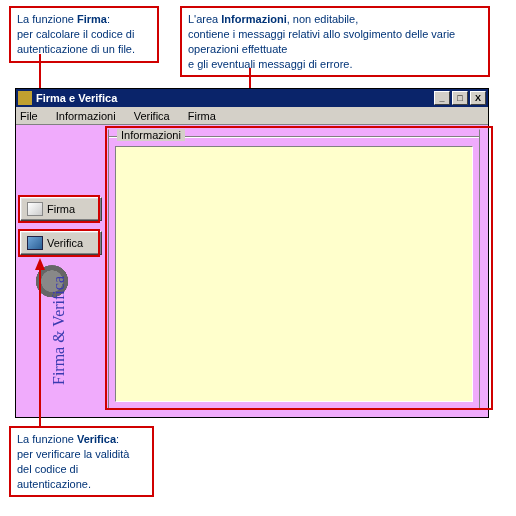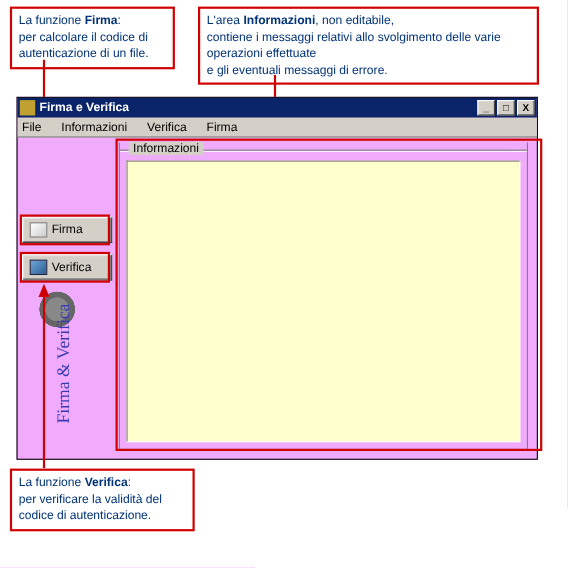--- a/index.html
+++ b/index.html
@@ -217,16 +217,16 @@
 
 <div class="red-box" style="left:18px; top:195px; width:82px; height:28px;"></div>
 <div class="red-box" style="left:18px; top:229px; width:82px; height:28px;"></div>
 <div class="red-box" style="left:105px; top:126px; width:388px; height:284px;"></div>
 
 <svg class="red-arrow" style="left:30px; top:258px; width:20px; height:168px;">
   <line x1="10" y1="168" x2="10" y2="12" stroke="#d00000" stroke-width="2"></line>
   <polygon points="10,0 5,12 15,12" fill="#d00000"></polygon>
 </svg>
 
-<div class="callout" style="left:9px; top:426px; width:168px;">
+<div class="callout" style="left:9px; top:426px; width:145px;">
   <span>La funzione </span><b>Verifica</b><span style="white-space:pre-line;">:
 per verificare la validità del codice di autenticazione.</span>
 </div>
 
 </body></html>

